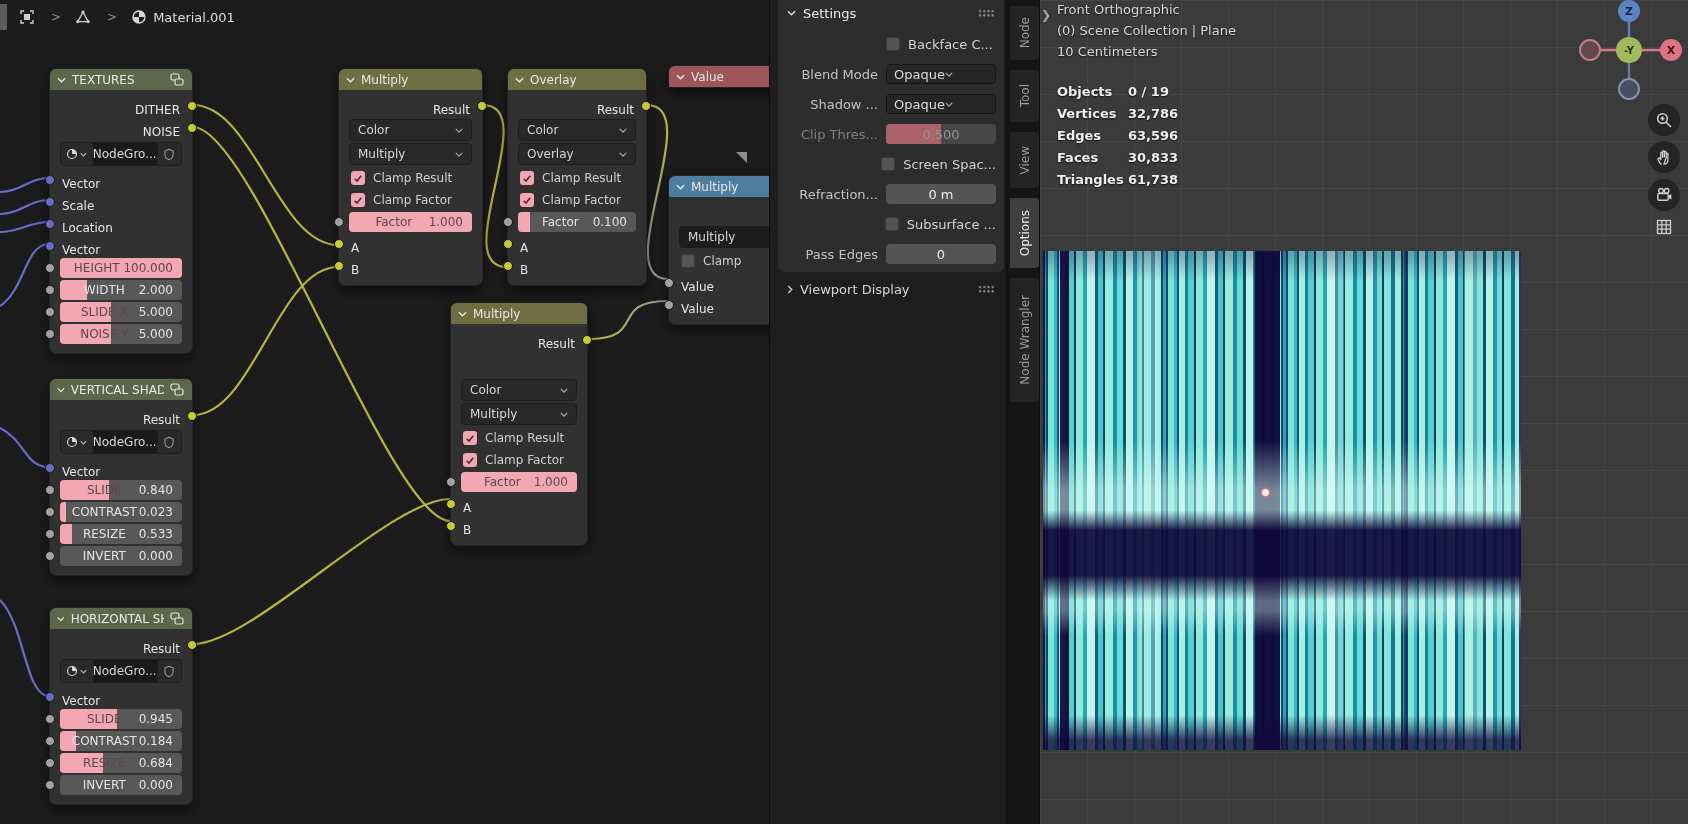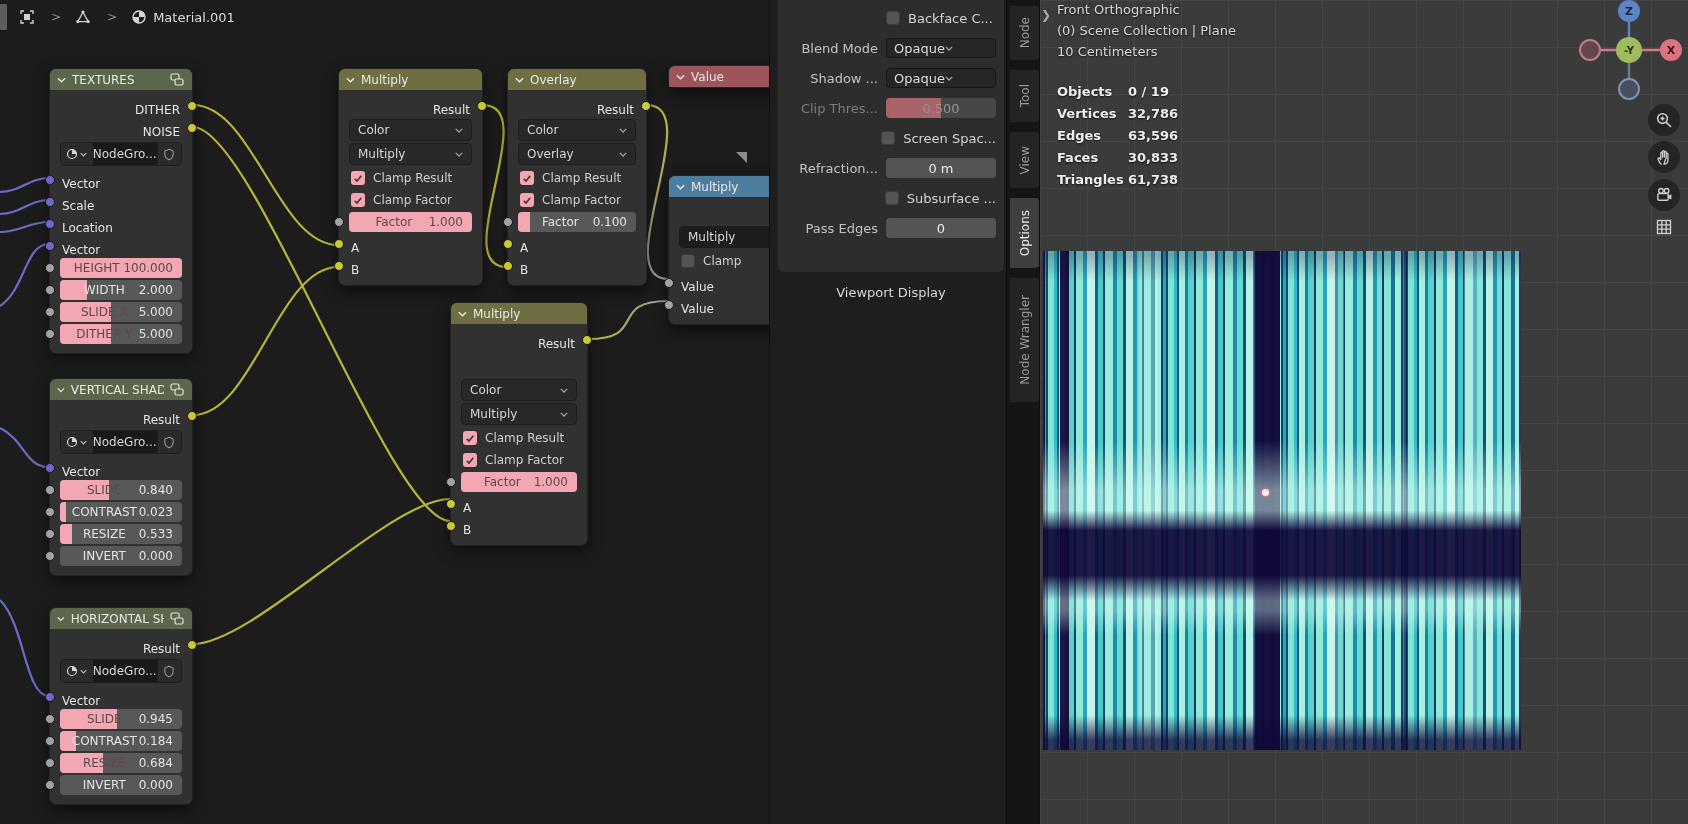--- a/index.html
+++ b/index.html
@@ -68,21 +68,21 @@
   .pdrop{height:20px;background:#262626;border:1px solid #161616;border-radius:4px;display:flex;align-items:center;
     padding:0 7px;color:#dcdcdc;}
   .pfield{height:20px;background:#545454;border-radius:4px;display:flex;align-items:center;justify-content:center;color:#ececec;}
   .pslider{position:relative;height:20px;background:#474747;border-radius:4px;overflow:hidden;
     display:flex;align-items:center;justify-content:center;color:#949494;}
   .pslider .fill{background:#aa626b;}
   .pslider span{z-index:1;}
   .pcheckrow{display:flex;align-items:center;}
   .pchecklabel{margin-left:8px;color:#d2d2d2;white-space:nowrap;}
   .vdrow{position:absolute;left:8px;top:278px;width:226px;height:22px;display:flex;align-items:center;gap:7px;
-    padding:0 9px;color:#d6d6d6;font-size:13px;flex-direction:column;}
+    padding:0 9px;color:#d6d6d6;font-size:13px;}
 
   
   .strip{position:absolute;left:1006px;top:0;width:33px;height:824px;background:#151515;border-left:1px solid #0d0d0d;}
   .tab{position:absolute;left:3px;width:30px;background:#242424;color:#9c9c9c;border-radius:0 5px 5px 0;
     display:flex;align-items:center;justify-content:center;font-size:12px;}
   .tab.active{background:#3f3f3f;color:#e9e9e9;}
   .tab span{writing-mode:vertical-rl;transform:rotate(180deg);white-space:nowrap;}
 
   
   .viewport{position:absolute;left:1039px;top:0;width:649px;height:824px;background-color:#3b3b3b;overflow:hidden;
@@ -272,21 +272,21 @@
           <div class="slider lbl-dark">
               <div class="fill" style="width: 42%;"></div>
               <span class="slabel">SLIDE X</span>
               <span class="sval">5.000</span>
             </div>
           </div>
         <div class="sliderrow">
             <i class="sock in sg"></i>
           <div class="slider lbl-dark">
               <div class="fill" style="width: 42%;"></div>
-              <span class="slabel">DITHER Y</span>
+              <span class="slabel">NOISE Y</span>
               <span class="sval">5.000</span>
             </div>
           </div>
       </div>
     </div>
 
     <div class="node" style="left:49px;top:378px;width:144px;">
       <div class="nhead h-group">
         <svg width="9" height="6" viewBox="0 0 10 6">
             <polyline points="1,1 5,5 9,1" fill="none" stroke="#e8e8e8" stroke-width="1.5"></polyline>
@@ -642,20 +642,27 @@
             <span>Value</span>
           </div>
       </div>
     </div>
 
     <div class="tri-indicator"></div>
   </div>
 
   <div class="sidebar">
     <div class="sbox">
+      <div class="shead">
+        <svg width="9" height="6" viewBox="0 0 10 6">
+            <polyline points="1,1 5,5 9,1" fill="none" stroke="#ddd" stroke-width="1.5"></polyline>
+          </svg>
+        <span>Settings</span>
+        <span class="grip"></span>
+      </div>
       <div class="prow">
           <span class="plabel"></span>
           <span class="pwidget pcheckrow">
             <span class="cbox off"></span>
             <span class="pchecklabel">Backface C...</span>
           </span>
         </div>
       <div class="prow">
           <span class="plabel">Blend Mode</span>
           <span class="pwidget">

